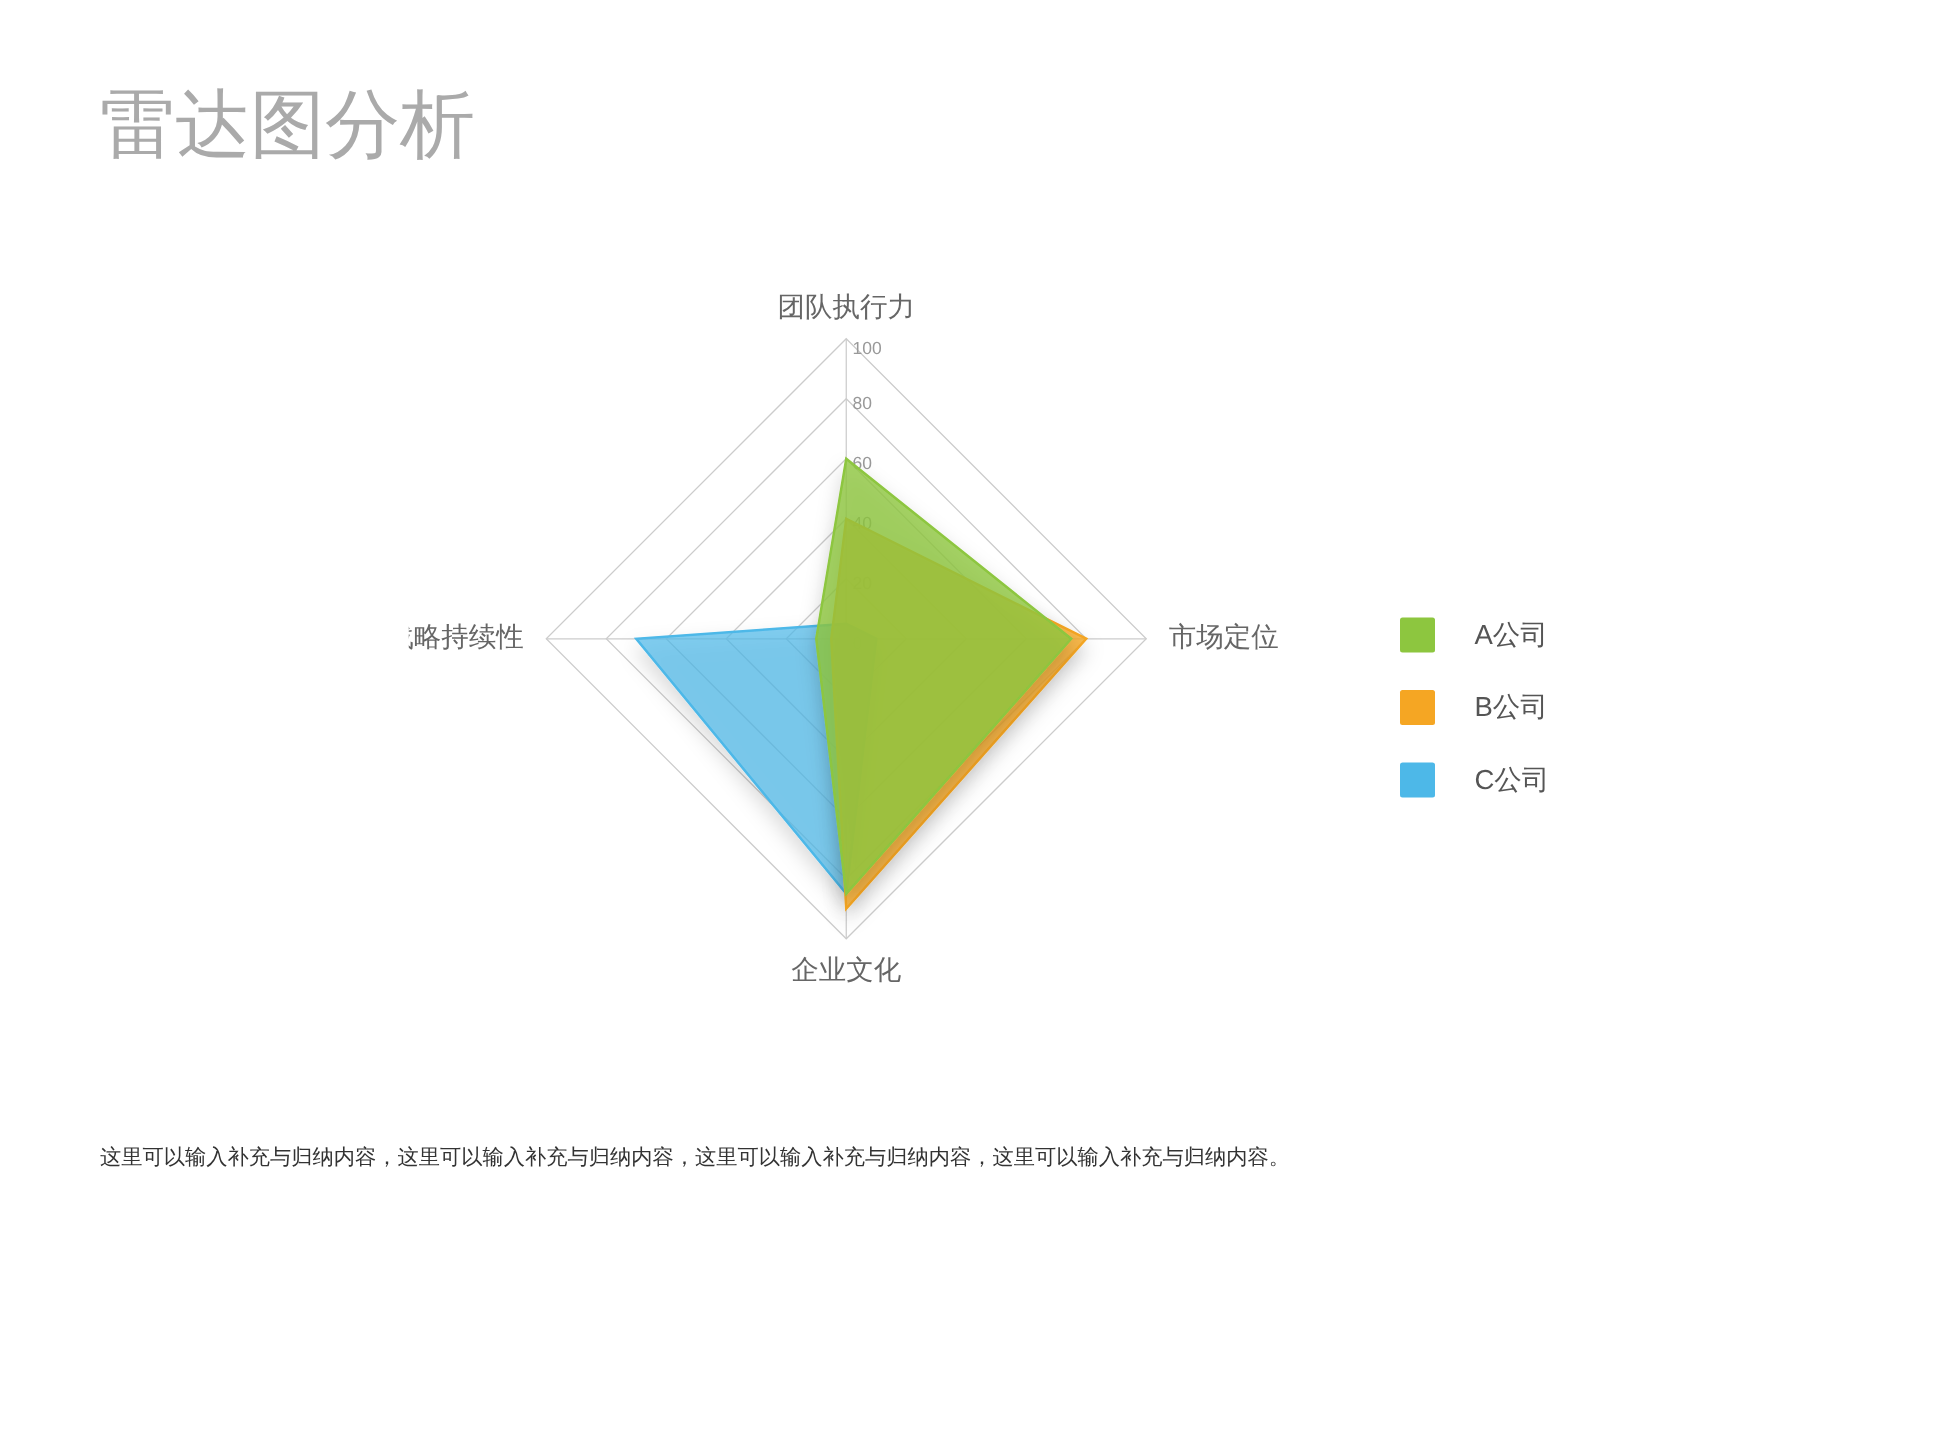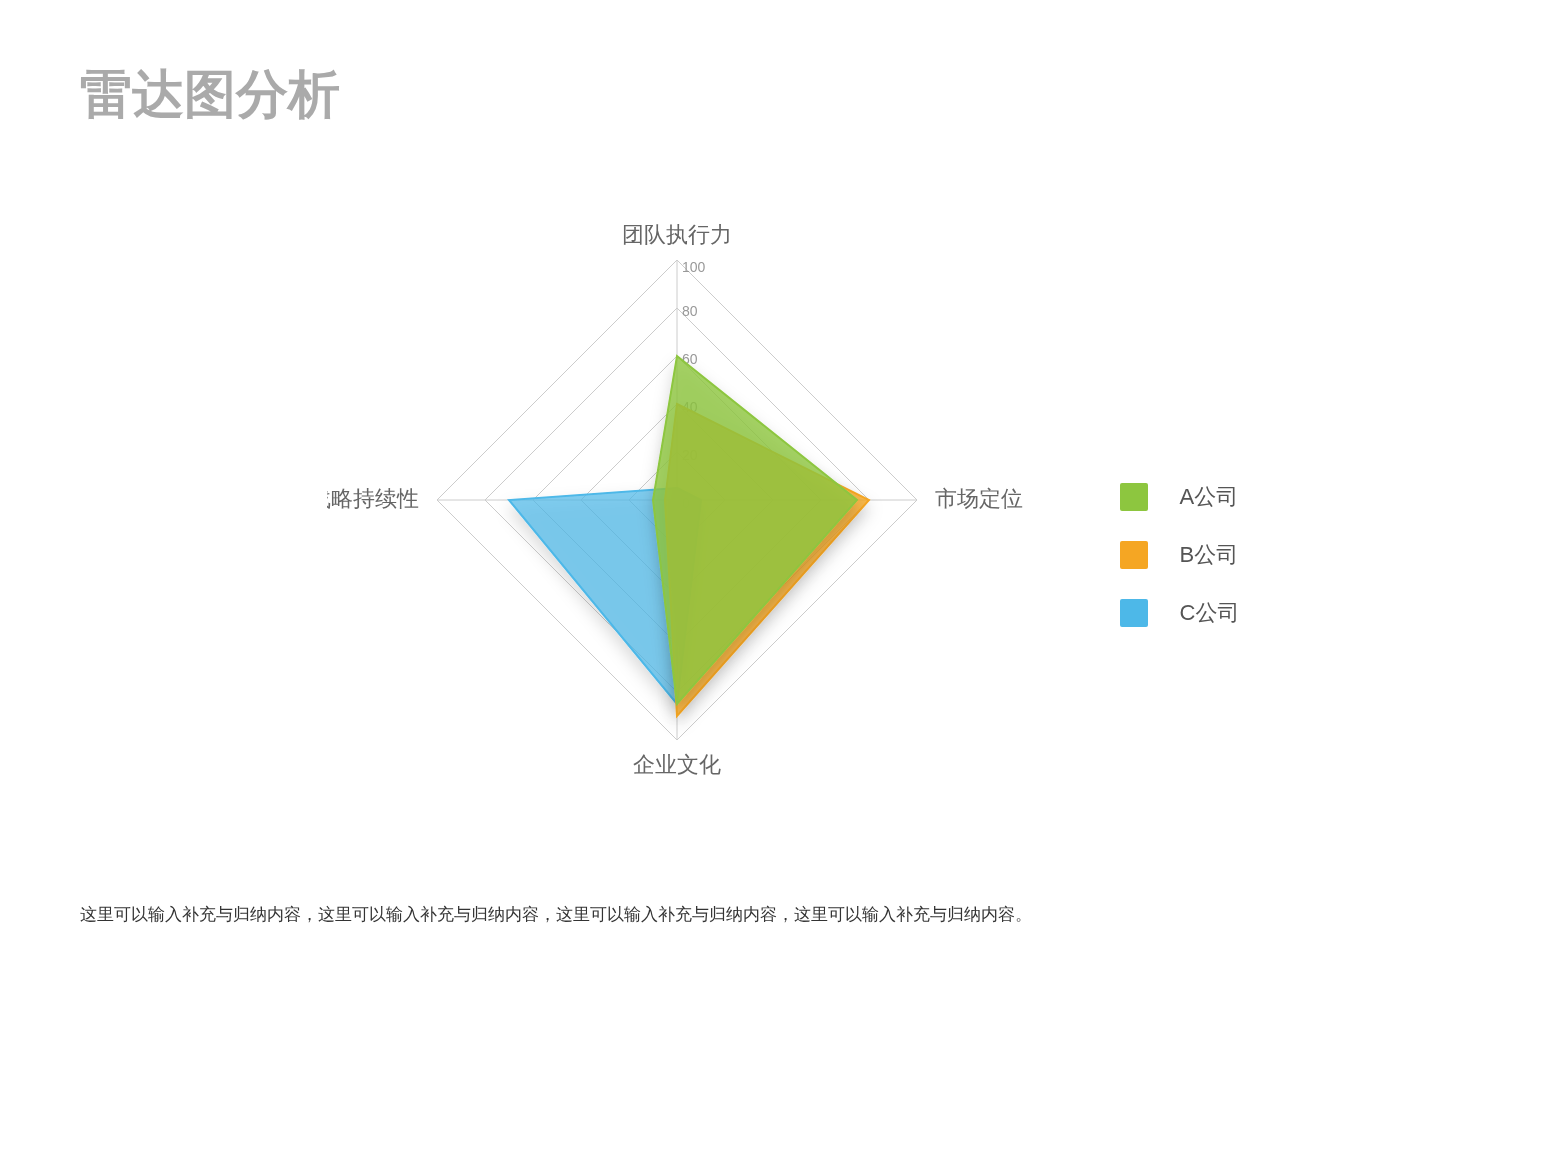--- a/index.html
+++ b/index.html
@@ -4,22 +4,22 @@
   <style>
     * { margin: 0; padding: 0; box-sizing: border-box; }
     body {
       background: #fff;
       font-family: "Microsoft YaHei", "PingFang SC", sans-serif;
       width: 1566px;
       min-height: 1162px;
       padding: 60px 80px;
     }
     .page-title {
-      font-size: 52px;
-      font-weight: bold;
+      font-size: 60px;
+      font-weight: normal;
       color: #aaa;
       margin-bottom: 60px;
     }
     .chart-area {
       display: flex;
       align-items: center;
       justify-content: center;
       gap: 80px;
       margin-bottom: 60px;
     }

